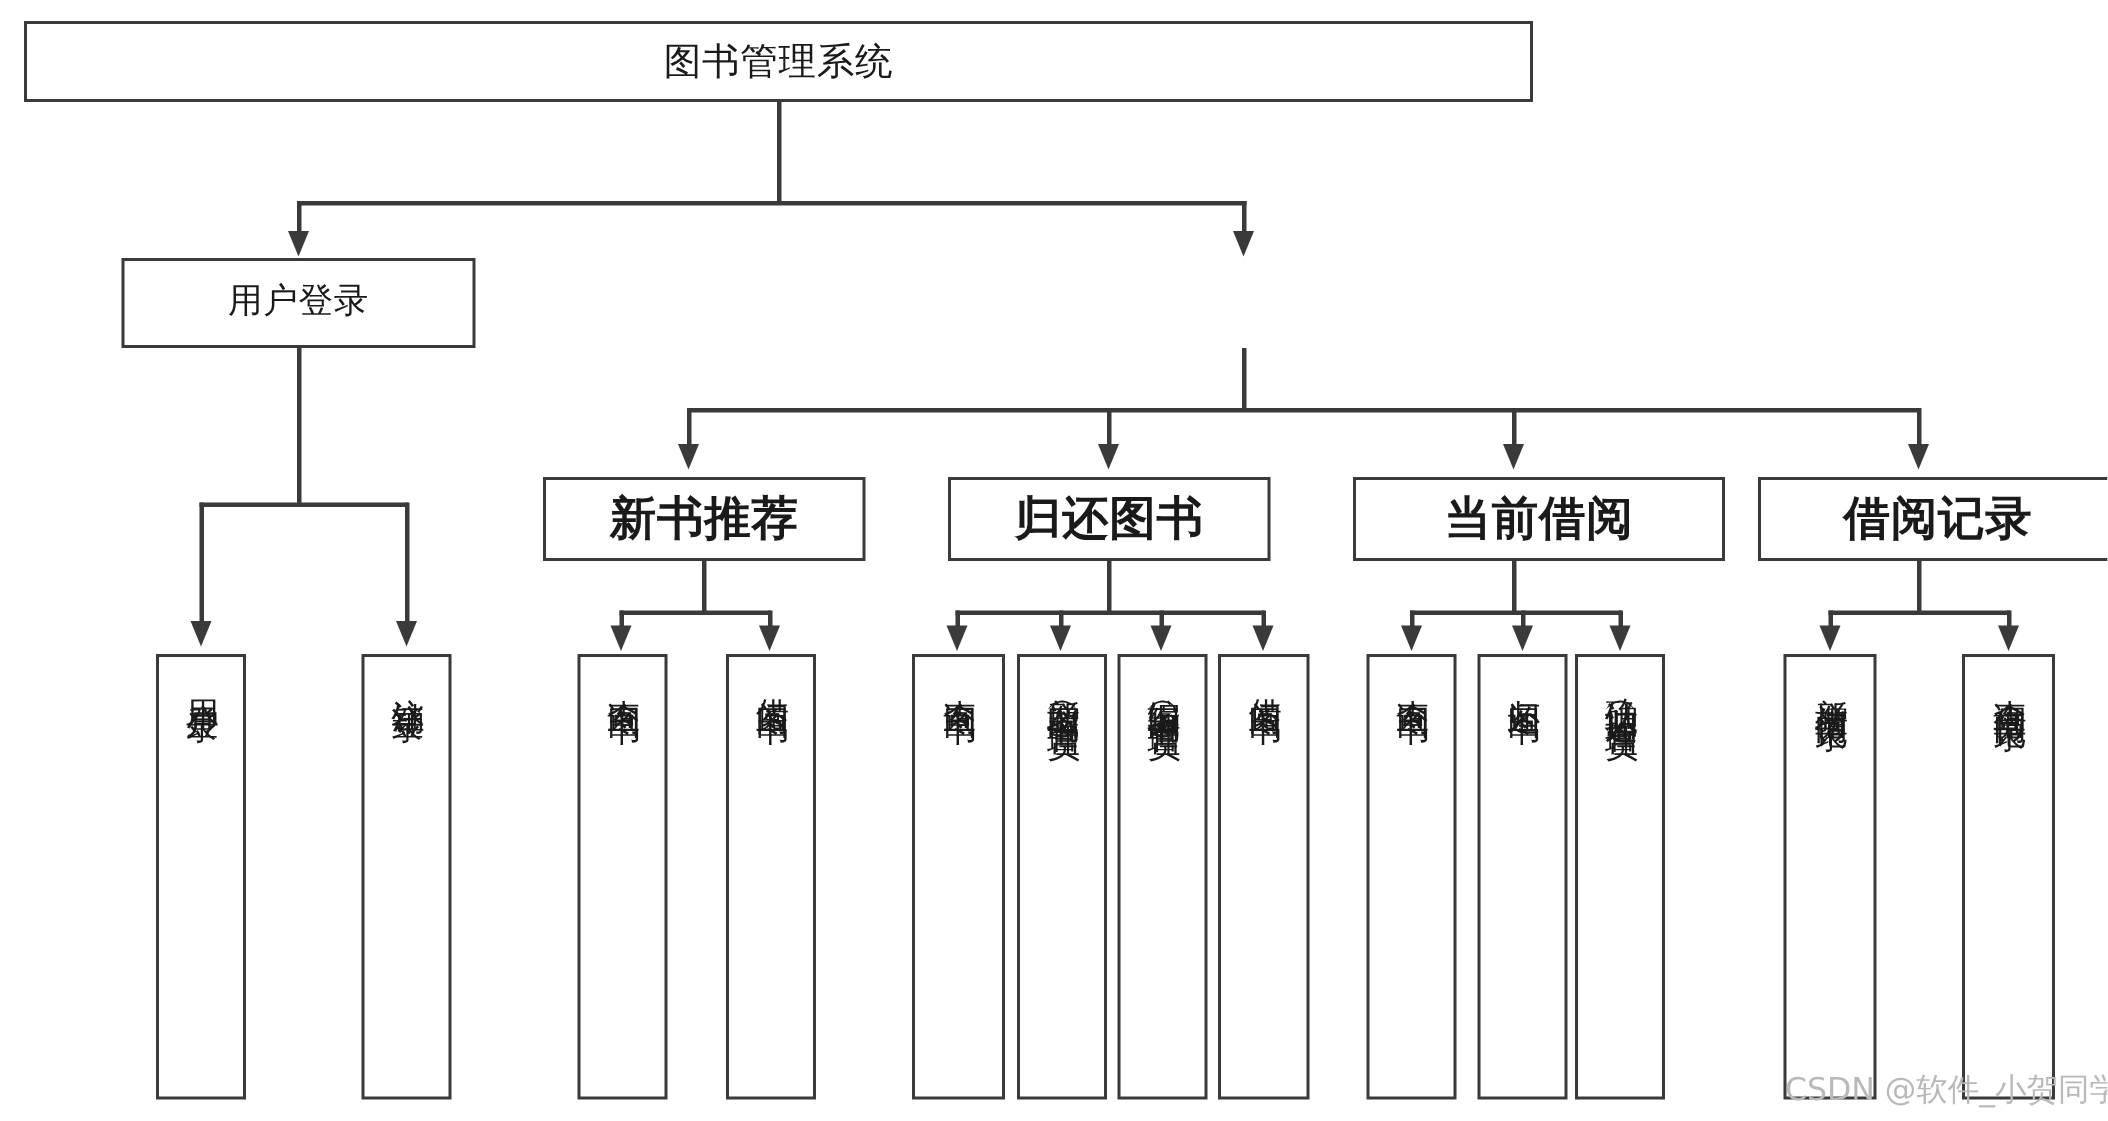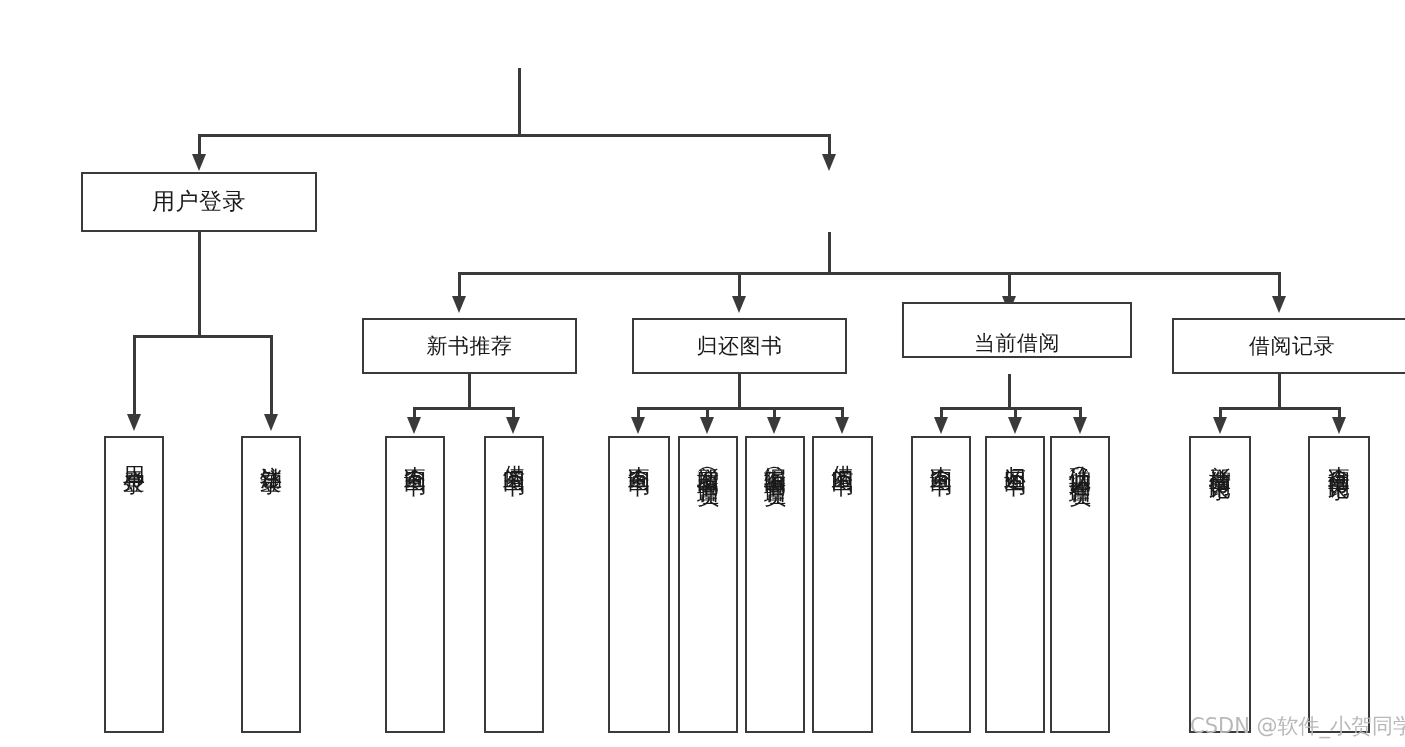--- a/index.html
+++ b/index.html
@@ -29,21 +29,21 @@
     text-align: center;
     color: #1a1a1a;
   }
   .node .label {
     display: block;
     line-height: 1.18;
     letter-spacing: 0.5px;
   }
   .node.root .label { font-size: 25px; }
   .node.lvl2 .label { font-size: 23px; }
-  .node.lvl3 .label { font-size: 21px; }
+  .node.lvl3 .label { font-size: 31px; font-weight: bold; }
 
   
   .node.leaf {
     align-items: flex-start;
     justify-content: center;
     padding-top: 10px;
   }
   .node.leaf .label {
     writing-mode: vertical-rl;
     text-orientation: upright;
@@ -77,20 +77,23 @@
     font-size: 21px;
     white-space: nowrap;
     pointer-events: none;
   }
 </style>
 </head>
 <body>
 
 <div id="canvas">
 
+  <div class="node root" style="left:16px; top:14px; width:1006px; height:54px;">
+    <span class="label">图书管理系统</span>
+  </div>
 
   <div class="conn vline" style="left:518px; top:68px; width:2.5px; height:68px;"></div>
   <div class="conn hline" style="left:198px; top:134px; width:633px; height:2.5px;"></div>
   <div class="conn vline" style="left:198px; top:134px; width:2.5px; height:22px;"></div>
   <div class="arrow" style="left:192px; top:154px;"></div>
   <div class="conn vline" style="left:828px; top:134px; width:2.5px; height:22px;"></div>
   <div class="arrow" style="left:822px; top:154px;"></div>
 
   <div class="node lvl2" style="left:81px; top:172px; width:236px; height:60px;">
     <span class="label">用户登录</span>
@@ -117,21 +120,21 @@
 
   <div class="conn vline" style="left:1278px; top:272px; width:2.5px; height:26px;"></div>
   <div class="arrow" style="left:1272px; top:296px;"></div>
 
   <div class="node lvl3" style="left:362px; top:318px; width:215px; height:56px;">
     <span class="label">新书推荐</span>
   </div>
   <div class="node lvl3" style="left:632px; top:318px; width:215px; height:56px;">
     <span class="label">归还图书</span>
   </div>
-  <div class="node lvl3" style="left:902px; top:302px; width:230px; height:56px;align-items:flex-end;">
+  <div class="node lvl3" style="left:902px; top:318px; width:248px; height:56px;">
     <span class="label">当前借阅</span>
   </div>
   <div class="node lvl3" style="left:1172px; top:318px; width:240px; height:56px;">
     <span class="label">借阅记录</span>
   </div>
 
   <div class="conn vline" style="left:468px; top:374px; width:2.5px; height:35px;"></div>
   <div class="conn hline" style="left:413px; top:407px; width:101px; height:2.5px;"></div>
   <div class="conn vline" style="left:413px; top:407px; width:2.5px; height:12px;"></div>
   <div class="arrow" style="left:407px; top:417px;"></div>

